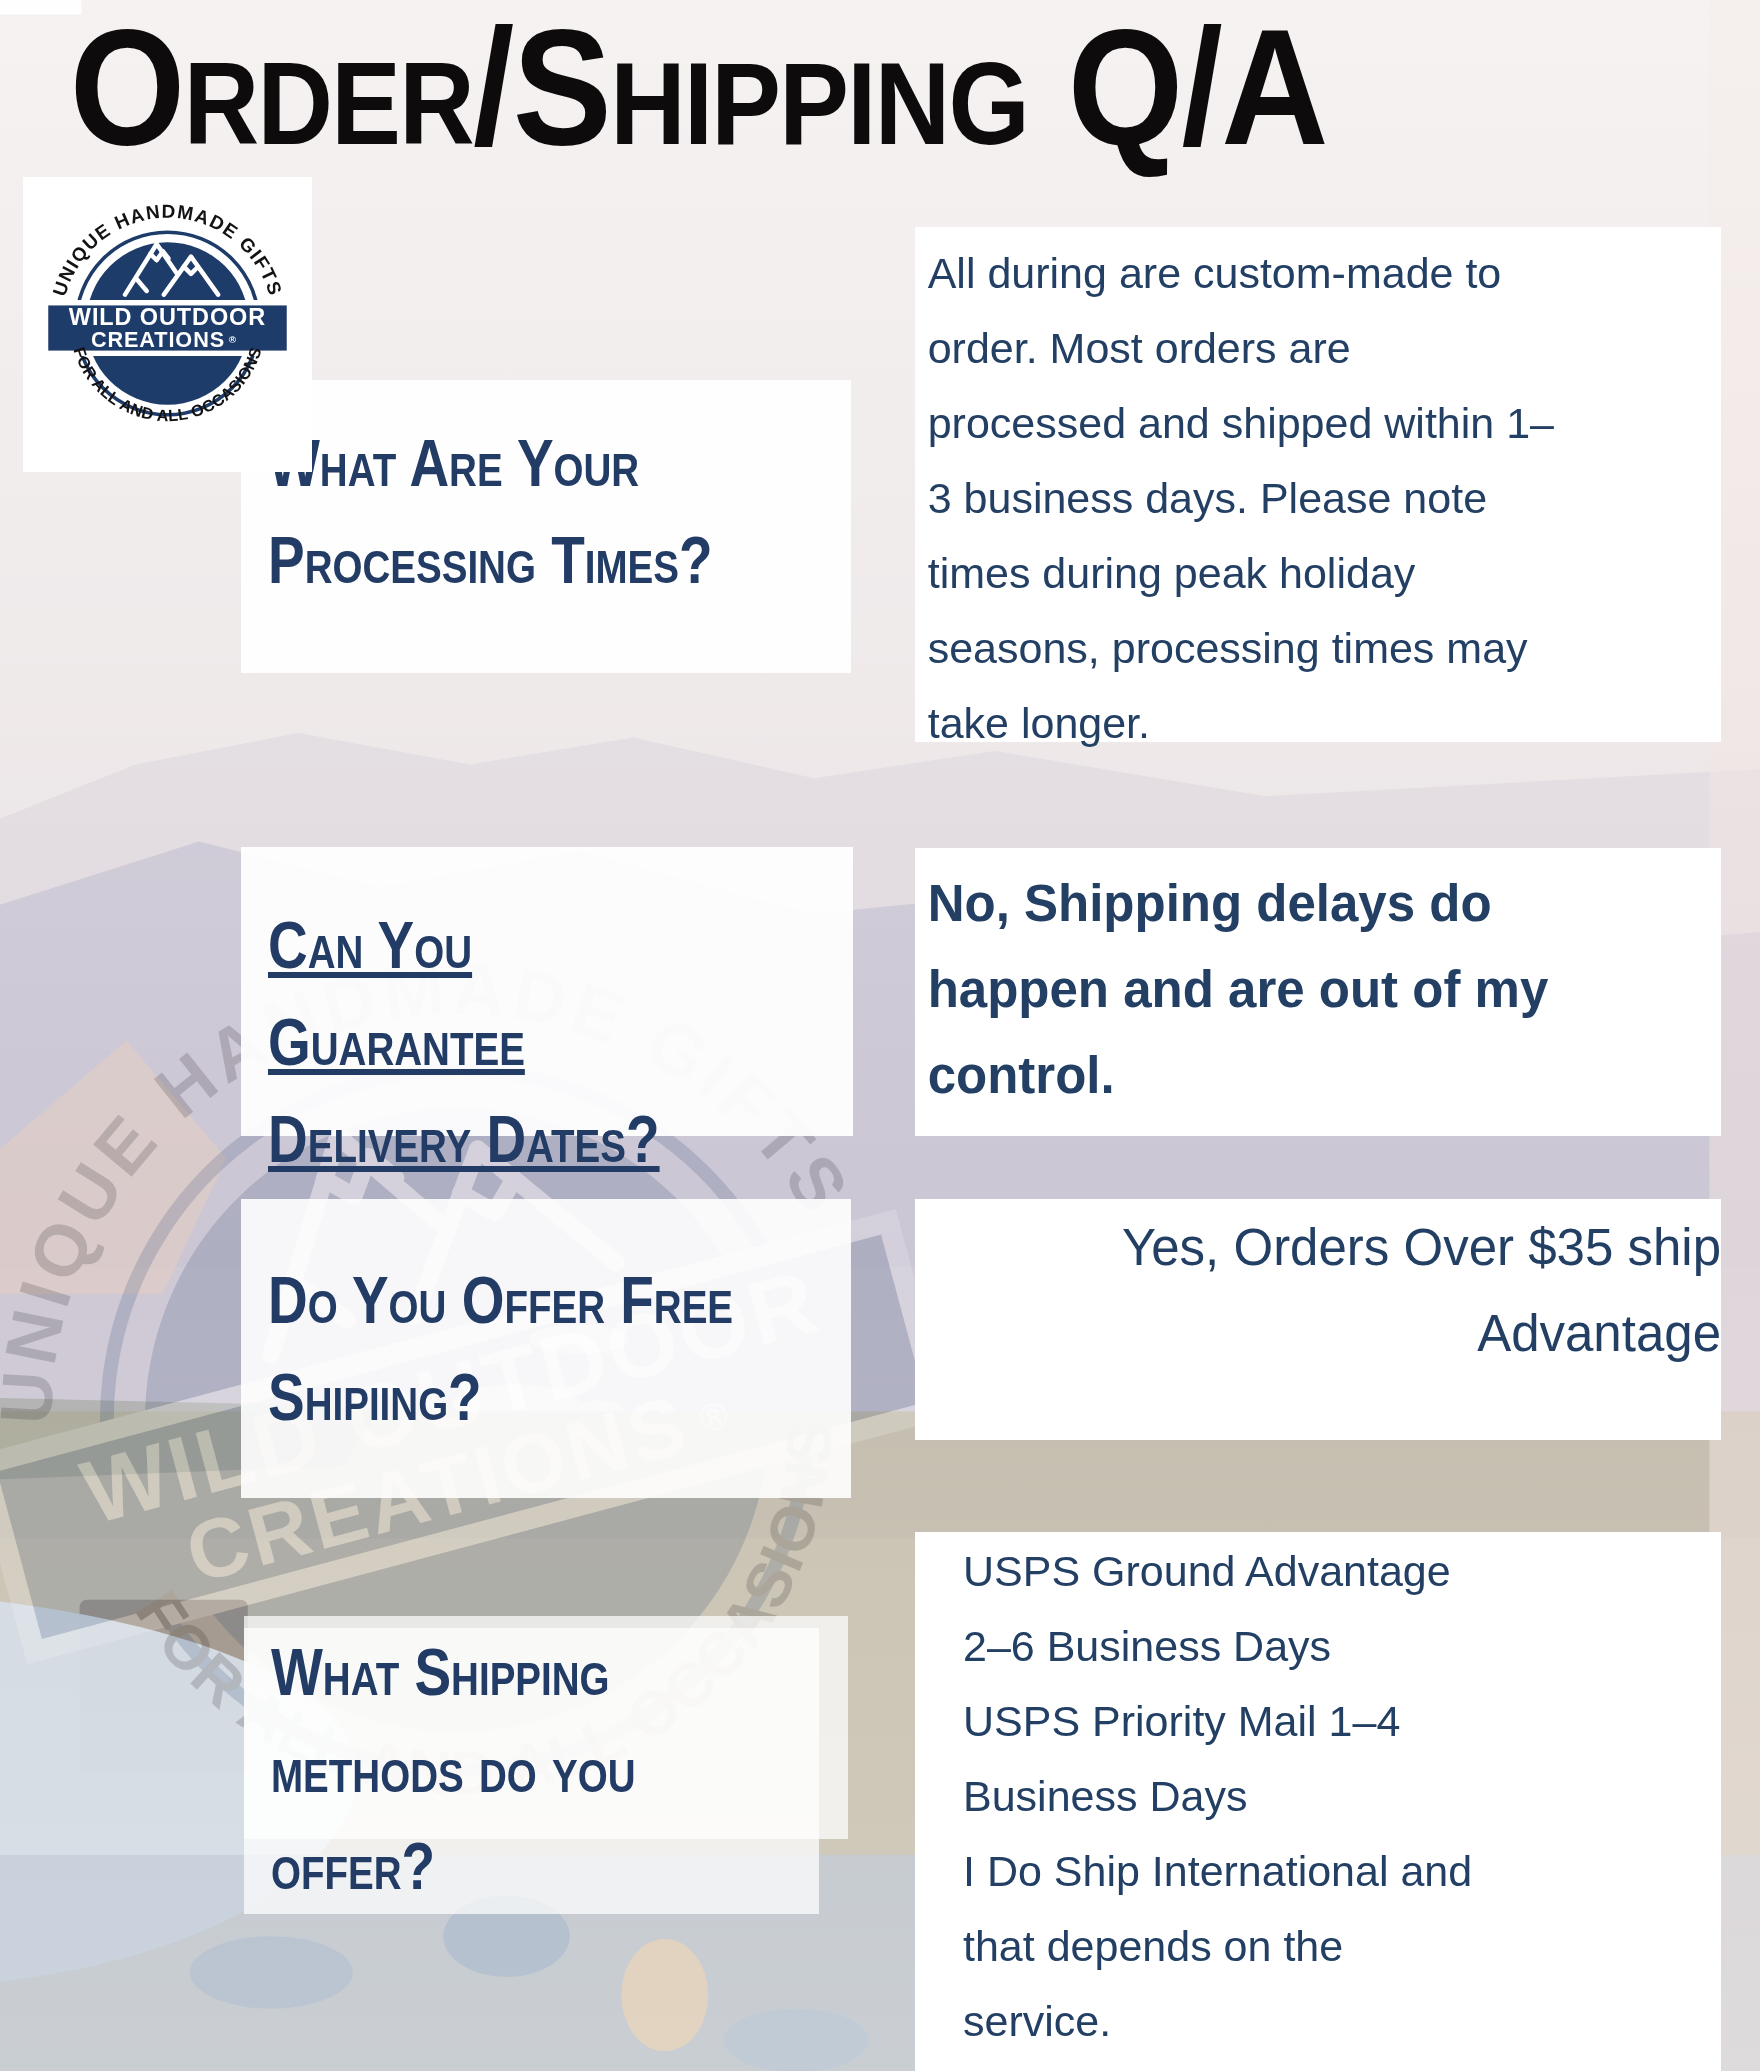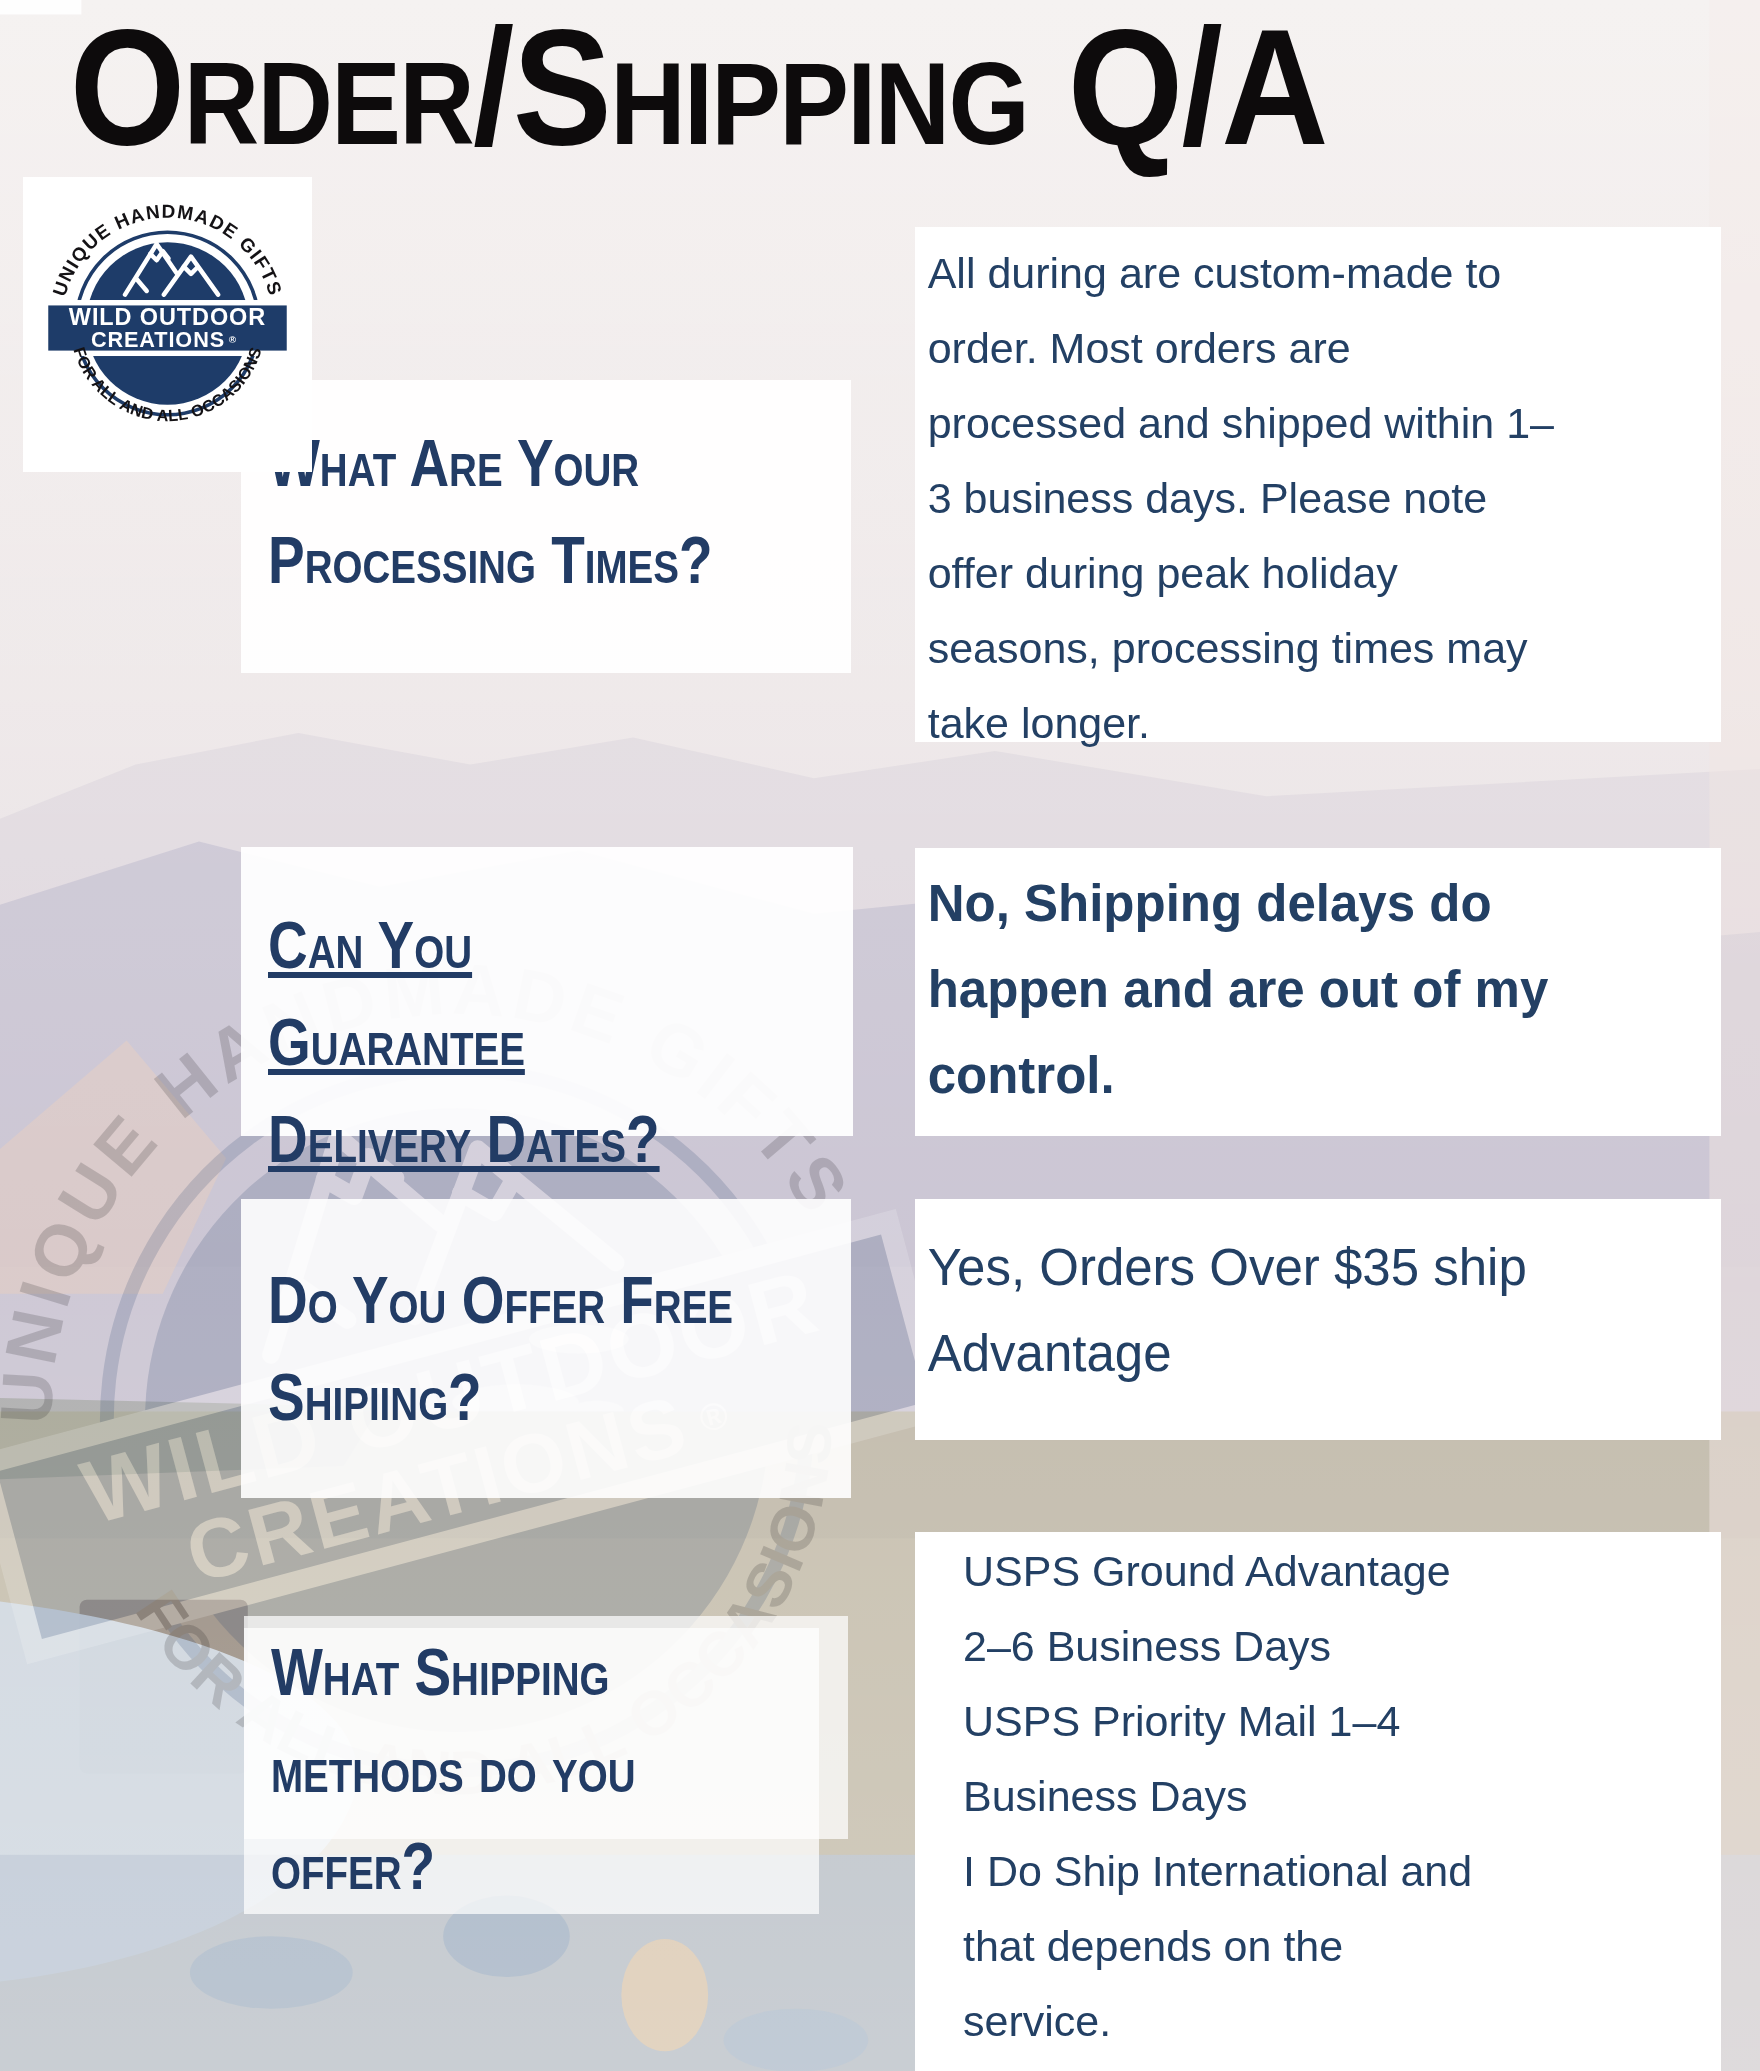--- a/index.html
+++ b/index.html
@@ -166,33 +166,33 @@
         <div class="line">offer?</div>
       </div>
   </div>
 
   <div class="abox a-sm" style="top:227px;height:515px;padding-top:9px;">
     <div>
         <div class="line">All during are custom-made to</div>
         <div class="line">order. Most orders are</div>
         <div class="line">processed and shipped within 1–</div>
         <div class="line">3 business days. Please note</div>
-        <div class="line">offer during peak holiday</div>
+        <div class="line">times during peak holiday</div>
         <div class="line">seasons, processing times may</div>
         <div class="line">take longer.</div>
       </div>
   </div>
   <div class="abox a-lg" style="top:848px;height:288px;padding-top:12.7px;font-weight:bold;">
     <div>
         <div class="line">No, Shipping delays do</div>
         <div class="line">happen and are out of my</div>
         <div class="line">control.</div>
       </div>
   </div>
-  <div class="abox a-lg" style="top:1199px;height:241px;padding-top:26px;">
+  <div class="abox a-lg" style="top:1199px;height:241px;padding-top:6px;text-align:right;">
     <div>
         <div class="line">Yes, Orders Over $35 ship</div>
         <div class="line">Advantage</div>
       </div>
   </div>
   <div class="abox a-sm" style="top:1532px;height:540px;padding-top:1.8px;padding-left:48px;">
     <div>
         <div class="line">USPS Ground Advantage</div>
         <div class="line">2–6 Business Days</div>
         <div class="line">USPS Priority Mail 1–4</div>

